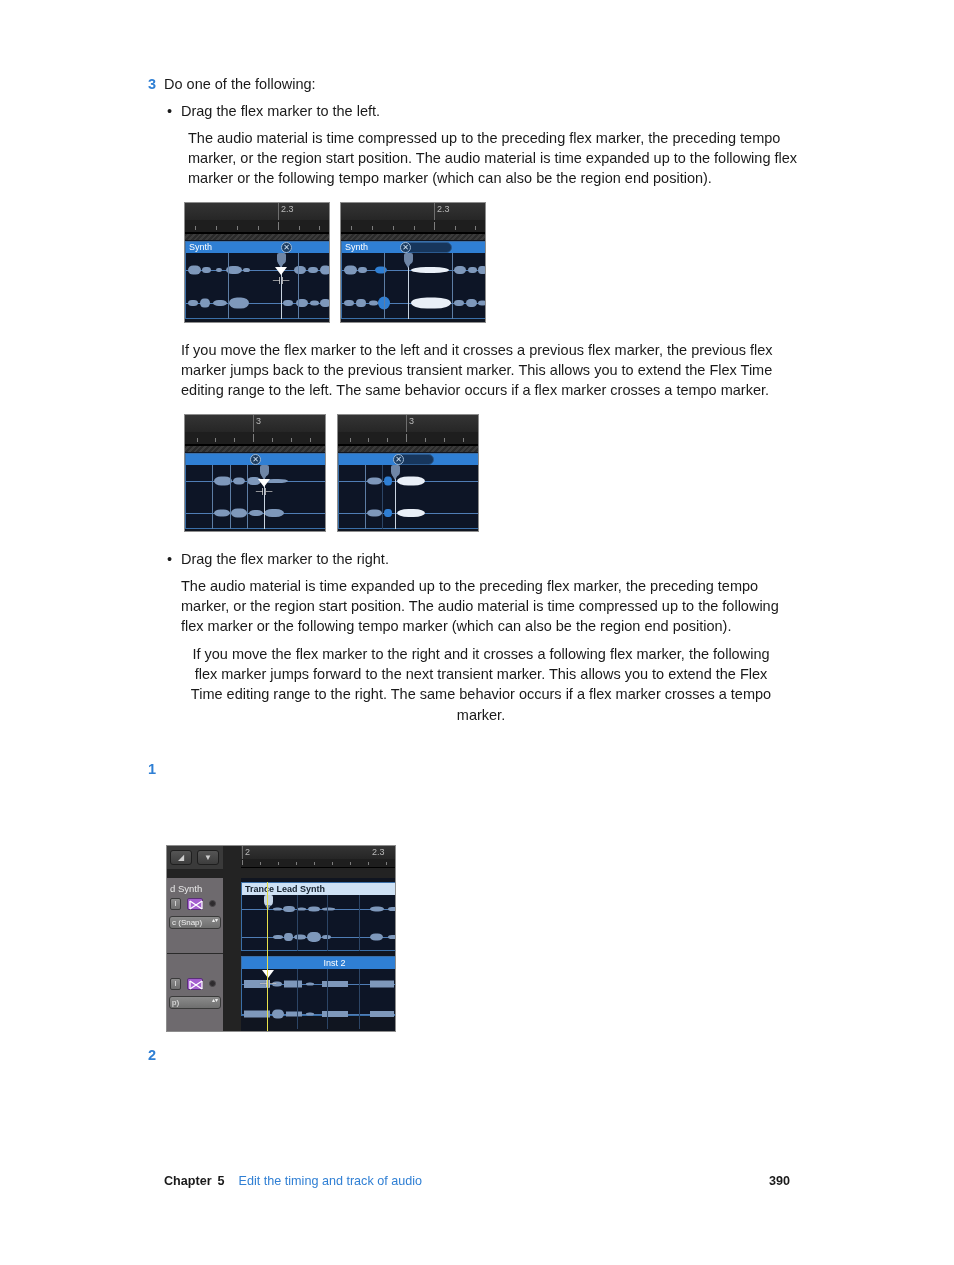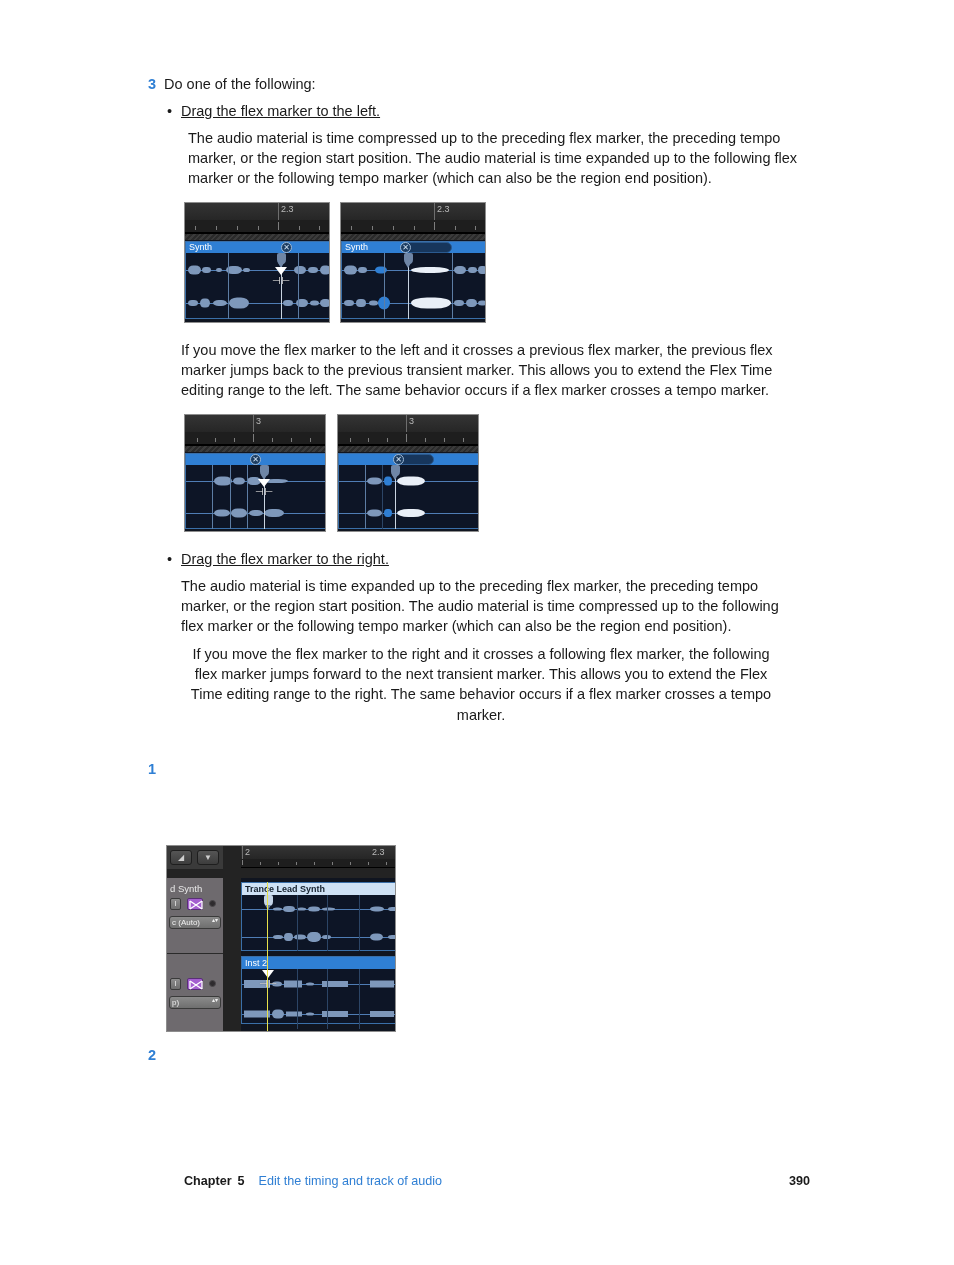--- a/index.html
+++ b/index.html
@@ -42,40 +42,40 @@
     position: absolute;
     display: flex;
     align-items: flex-start;
   }
   .bullet-dot {
     width: 14px; flex: 0 0 14px;
     font-size: 14.5px; line-height: 20px;
     color: #1a1a1a;
     text-align: left;
   }
-  .bullet-text { font-size: 14.5px; line-height: 20px; text-decoration: underline; }
+  .bullet-text { font-size: 14.5px; line-height: 20px; }
 
   .para {
     position: absolute;
     font-size: 14.5px;
     line-height: 20.2px;
     color: #1a1a1a;
   }
 
   .subhead {
     position: absolute;
     font-size: 14.2px;
     font-weight: bold;
     color: #111;
     line-height: 20px;
   }
 
   
   .footer { position: absolute; left: 164px; top: 1174px; width: 626px;
-            display: flex; align-items: baseline; margin-left: 20px; }
+            display: flex; align-items: baseline; }
   .footer-chapter { font-size: 12.6px; font-weight: bold; color: #1a1a1a; }
   .footer-num { font-size: 12.6px; font-weight: bold; color: #1a1a1a; margin-left: 6px; }
   .footer-link { font-size: 12.6px; color: #2f7fd4; margin-left: 14px; }
   .footer-page { font-size: 12.6px; font-weight: bold; color: #1a1a1a;
                  margin-left: auto; }
 
   
   .shot {
     position: absolute;
     background: #101520;
@@ -571,21 +571,21 @@
       <div class="track-name" style="left:3px; top:5px;">d Synth</div>
       <div class="ctl-i" style="left:3px; top:20px; width:11px; height:12px;">I</div>
       <div class="ctl-flex" style="left:20px; top:20px; width:16px; height:12px;">
         <svg width="16" height="12" viewBox="0 0 16 12" aria-hidden="true">
           <path d="M2 2 L14 10 M2 10 L14 2" stroke="#ffffff" stroke-width="1.3" fill="none"></path>
           <path d="M2 2 L2 10 M14 2 L14 10" stroke="#ffffff" stroke-width="1.3" fill="none"></path>
         </svg>
       </div>
       <div class="ctl-dot" style="left:42px; top:22px;"></div>
       <div class="ctl-popup" style="left:2px; top:38px; width:52px; height:13px;">
-        <span>c (Auto)</span>
+        <span>c (Snap)</span>
         <span class="arrows">▴▾</span>
       </div>
     </div>
 
     <div class="track-head" style="top:108px; width:56px; height:79px;">
       <div class="track-name" style="left:3px; top:5px;"></div>
       <div class="ctl-i" style="left:3px; top:24px; width:11px; height:12px;">I</div>
       <div class="ctl-flex" style="left:20px; top:24px; width:16px; height:12px;">
         <svg width="16" height="12" viewBox="0 0 16 12" aria-hidden="true">
           <path d="M2 2 L14 10 M2 10 L14 2" stroke="#ffffff" stroke-width="1.3" fill="none"></path>
@@ -630,21 +630,21 @@
         <div class="blob" style="left:146px;width:10px; height:4px;"></div>
         <div class="vline dark" style="left:25px; top:0; bottom:0;"></div>
         <div class="vline dark" style="left:55px; top:0; bottom:0;"></div>
         <div class="vline dark" style="left:85px; top:0; bottom:0;"></div>
         <div class="vline dark" style="left:117px;top:0; bottom:0;"></div>
       </div>
 
       <div class="flexpin" style="left:22px; top:12px; background:#c3d3e6;"></div>
     </div>
 
-    <div class="region" style="left:74px; top:110px; right:-30px; height:68px;">
+    <div class="region" style="left:74px; top:110px; right:-30px; height:60px;text-align:center;">
       <div class="region-title" style="height:12px; line-height:12px;">Inst 2</div>
 
       <div class="wavelane" style="top:12px; height:30px;">
         <div class="wave-mid"></div>
         <div class="blob" style="left:2px;  width:26px; height:8px; border-radius:0;"></div>
         <div class="blob" style="left:30px; width:10px; height:5px;"></div>
         <div class="blob" style="left:42px; width:18px; height:7px; border-radius:0;"></div>
         <div class="blob" style="left:64px; width:8px;  height:3px;"></div>
         <div class="blob" style="left:80px; width:26px; height:6px; border-radius:0;"></div>
         <div class="blob" style="left:128px;width:24px; height:7px; border-radius:0;"></div>

